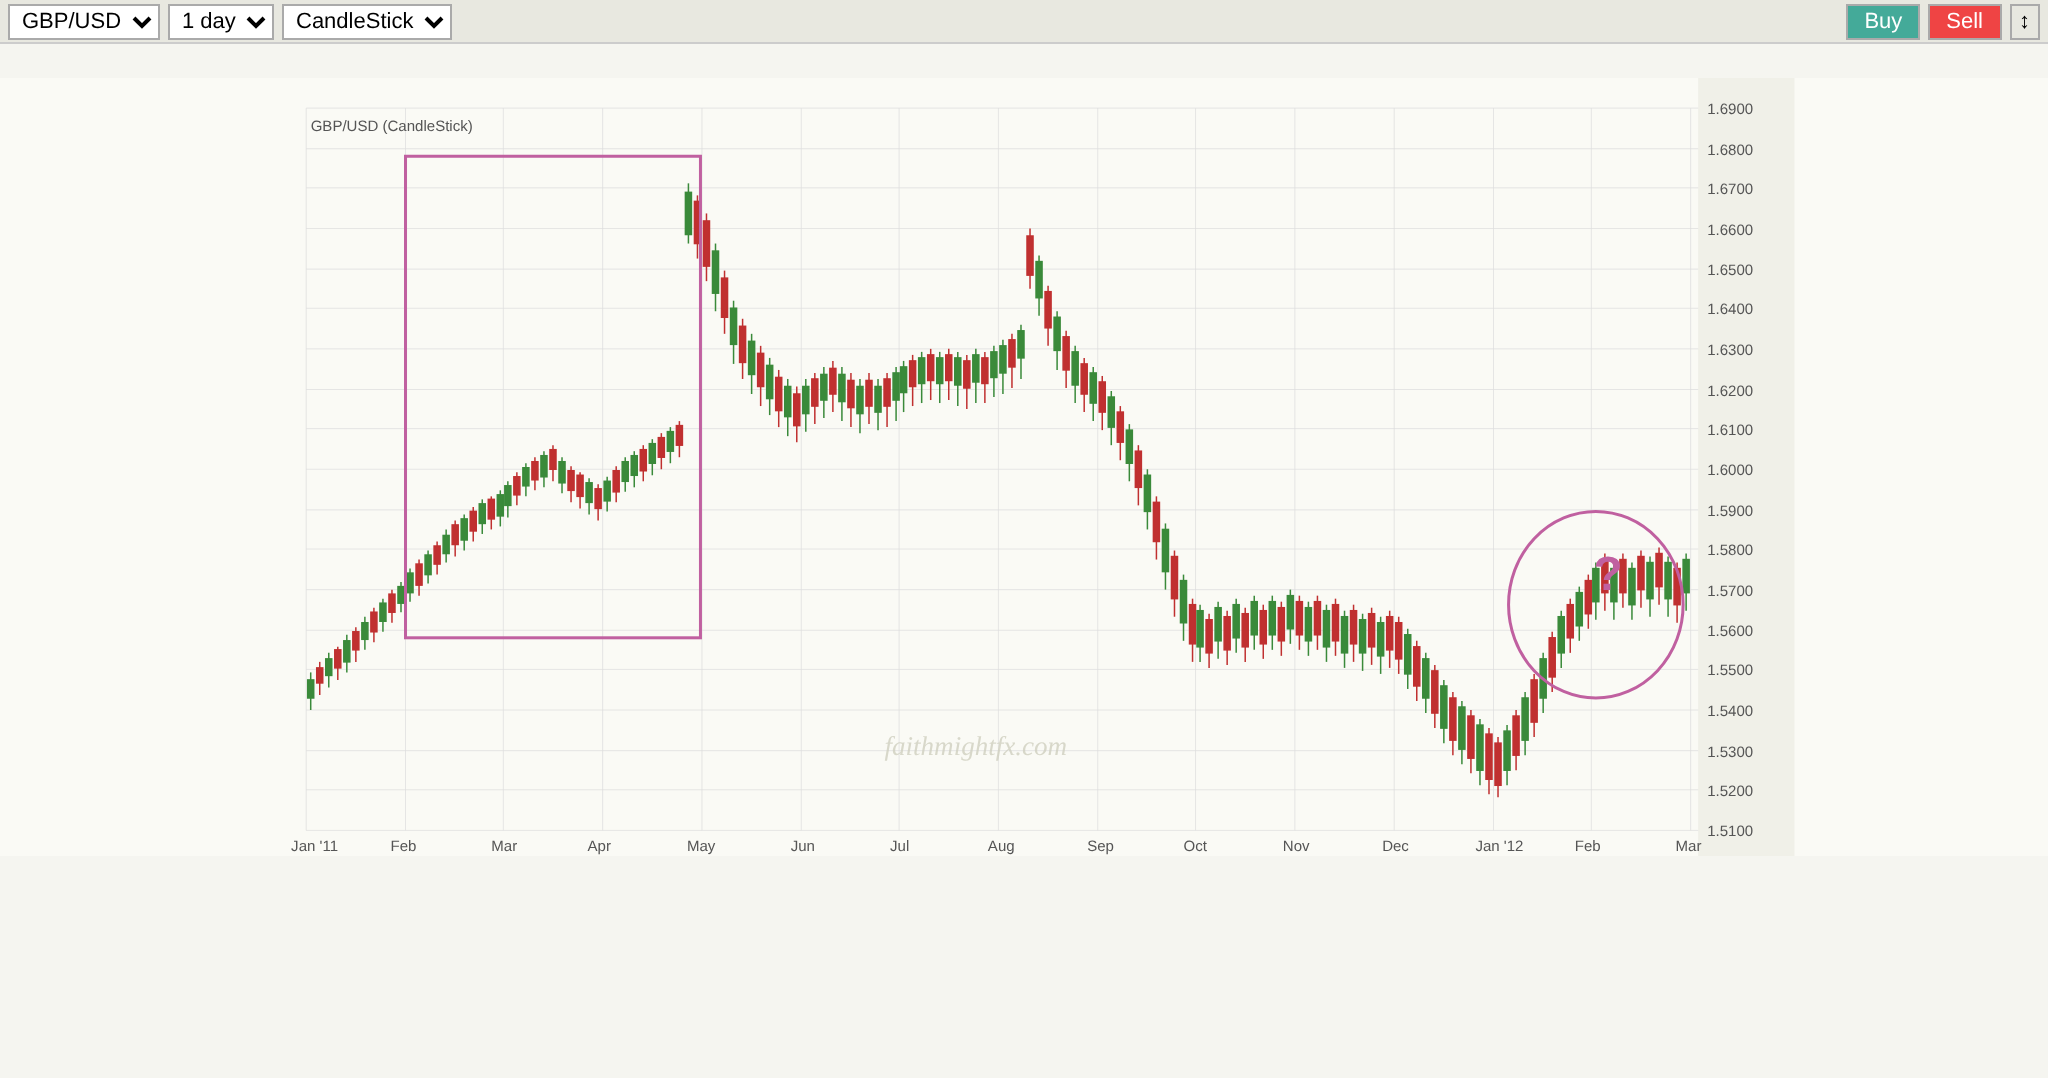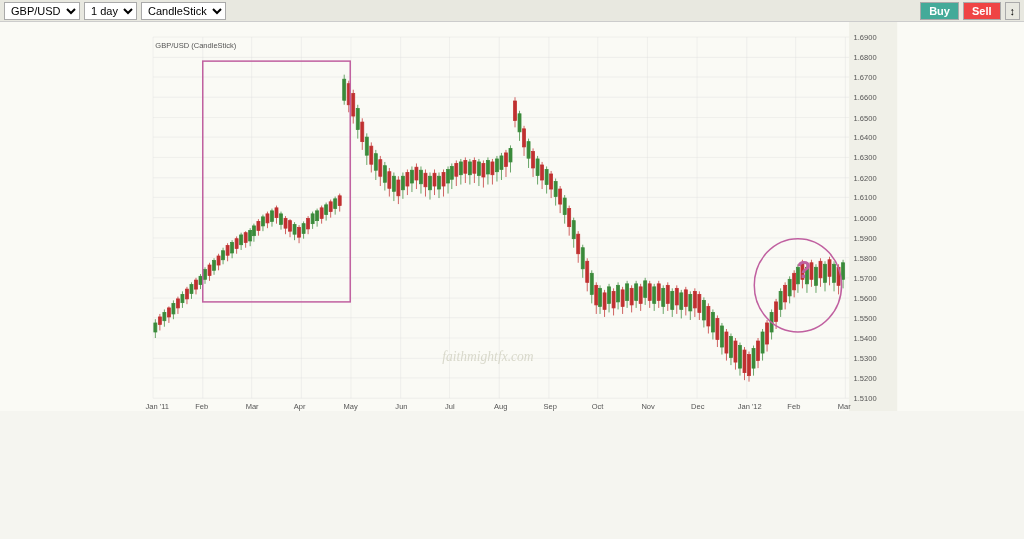--- a/index.html
+++ b/index.html
@@ -27,21 +27,21 @@
       font-size: 11px;
       background: #fff;
       border: 1px solid #aaa;
       padding: 0 2px;
     }
     .toolbar-spacer { flex: 1; }
     .toolbar-btn {
       height: 18px;
       padding: 0 8px;
       font-size: 11px;
-      font-weight: bold;
+      font-weight: normal;
       border: 1px solid #aaa;
       cursor: pointer;
     }
     .buy-btn { background: #4a9; color: #fff; }
     .sell-btn { background: #ef4444; color: #fff; }
     .toolbar-icon-btn {
       height: 18px;
       padding: 0 4px;
       font-size: 11px;
       border: 1px solid #aaa;
@@ -49,20 +49,21 @@
       cursor: pointer;
     }
 
     
     #chart-container {
       position: relative;
       width: 1024px;
       height: 389px;
       background: #fafaf5;
       overflow: hidden;
+      margin-top: 17px;
     }
 
     #chart-svg {
       position: absolute;
       top: 0; left: 0;
       width: 100%;
       height: 100%;
     }
   </style>
 </head>

